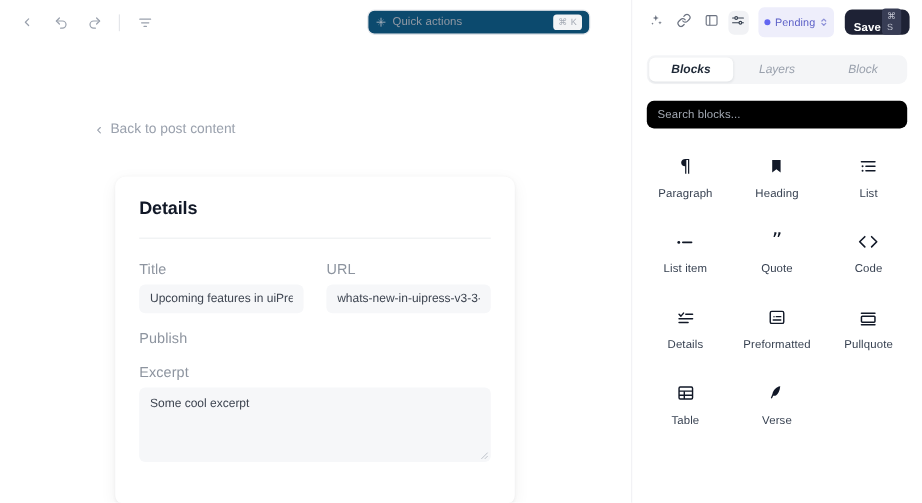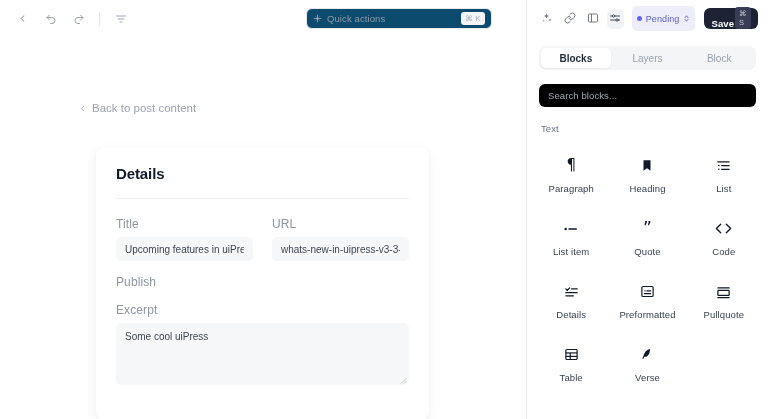--- a/index.html
+++ b/index.html
@@ -296,20 +296,21 @@
   }
   .tab {
     flex: 1;
     display: flex;
     align-items: center;
     justify-content: center;
     font-size: 10px;
     color: #9aa1ad;
     border-radius: 5px;
     cursor: pointer;
+    font-style: italic;
   }
   .tab.active {
     background: #ffffff;
     color: #1f2937;
     font-weight: bold;
     box-shadow: 0 1px 2px rgba(16,24,40,0.07);
   }
 
   .search-wrap { padding: 14px 12px 0 12px; }
   .search-box {
@@ -460,21 +461,21 @@
           </div>
         </div>
 
         <div class="field-full">
           <div class="field-label">Publish</div>
         </div>
 
         <div class="field-full">
           <div class="field-label">Excerpt</div>
           <div class="field-textarea">
-            <span>Some cool uiPress</span>
+            <span>Some cool excerpt</span>
             <span class="resize-grip">
               <svg width="8" height="8" viewBox="0 0 10 10" fill="none" stroke="currentColor" stroke-width="1" stroke-linecap="round">
                   <line x1="9" y1="3" x2="3" y2="9"></line>
                   <line x1="9" y1="6.5" x2="6.5" y2="9"></line>
                 </svg>
             </span>
           </div>
         </div>
       </div>
 
@@ -546,21 +547,20 @@
       <div class="tab">Layers</div>
       <div class="tab">Block</div>
     </div>
 
     <div class="search-wrap">
       <div class="search-box">
         <span class="search-ph">Search blocks...</span>
       </div>
     </div>
 
-    <div class="section-label">Text</div>
 
     <div class="block-grid">
 
       <div class="block-cell">
         <div class="block-icon">
             <span class="glyph">¶</span>
           </div>
         <div class="block-label">Paragraph</div>
       </div>
 

